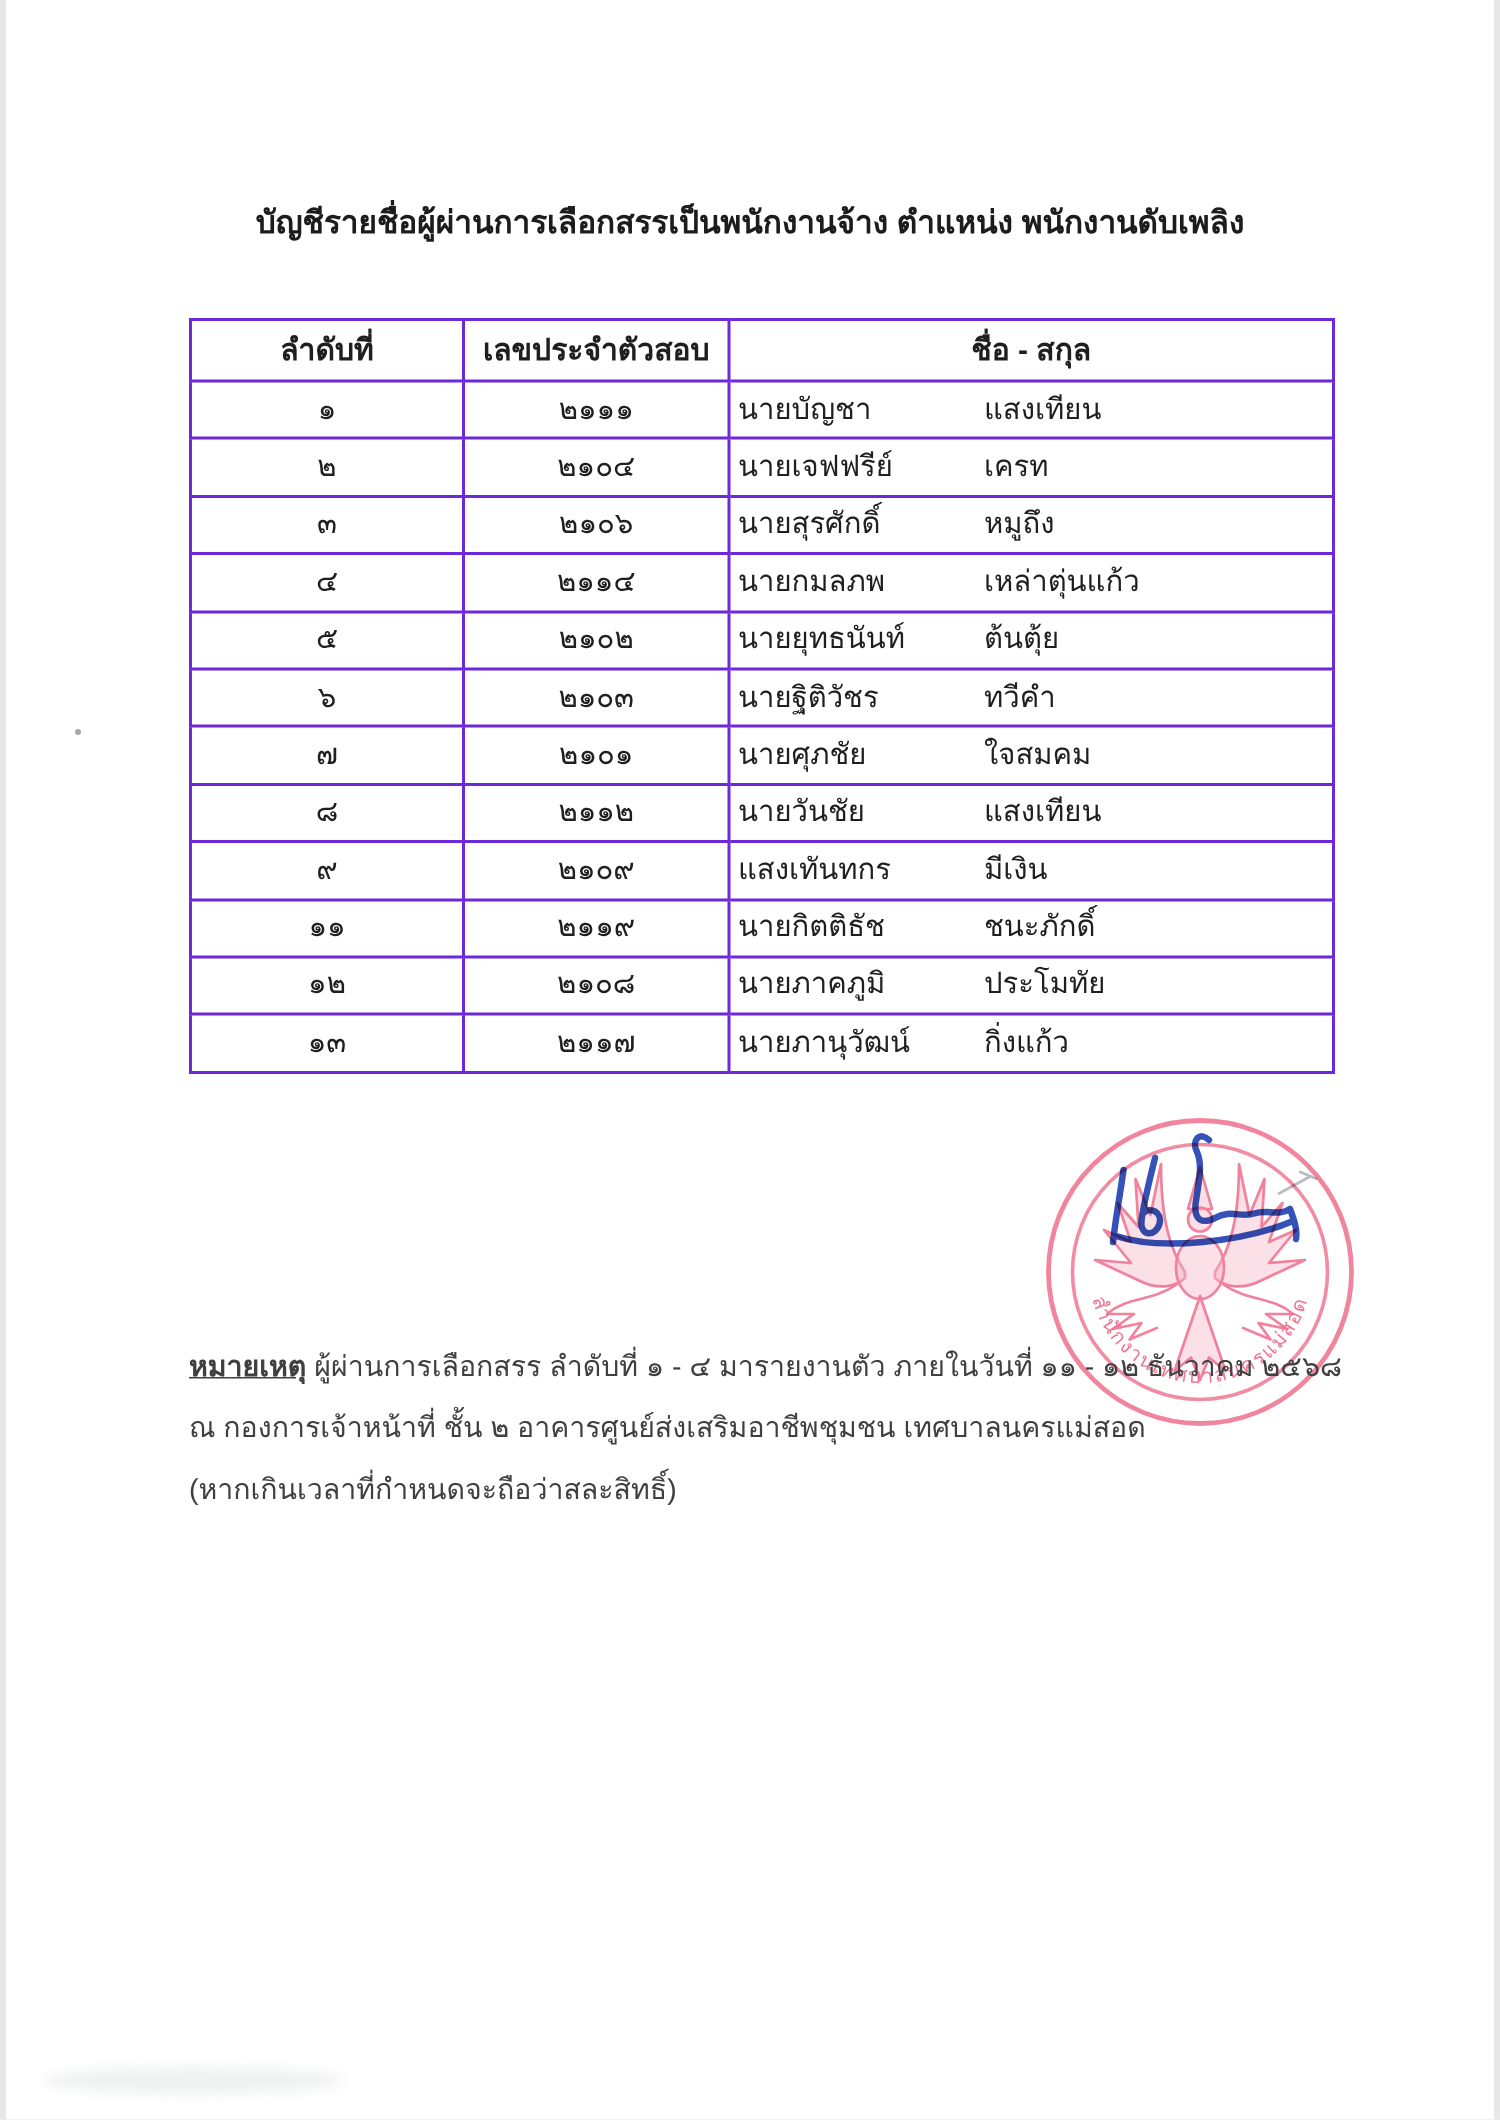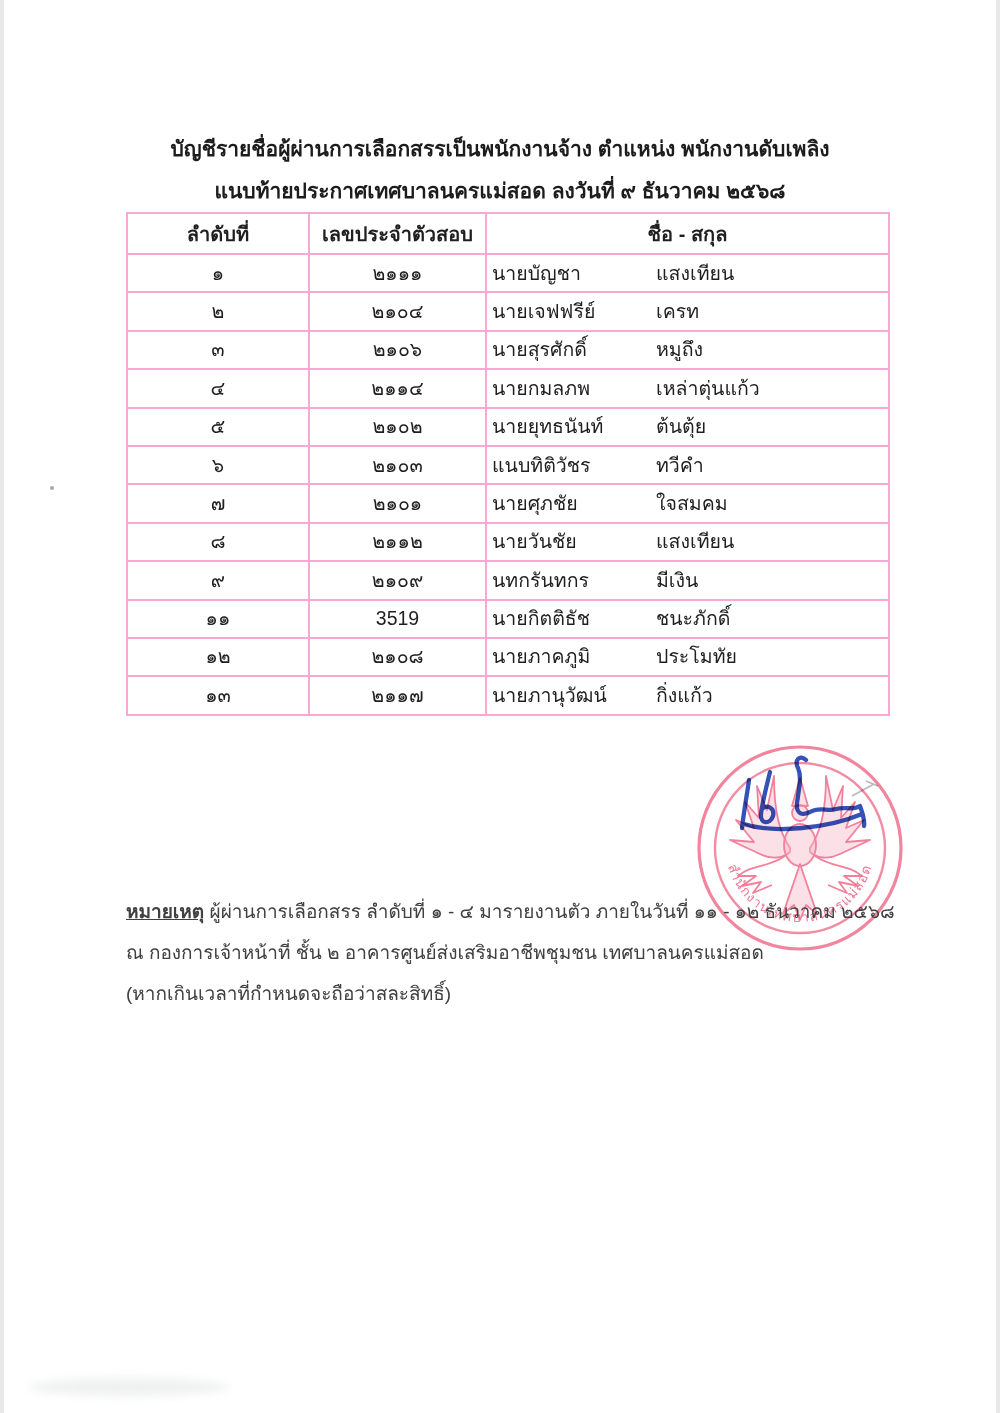--- a/index.html
+++ b/index.html
@@ -14,21 +14,21 @@
     font-size:21px; font-weight:700; color:#1c1c1c; line-height:1.45;
   }
   .title.l1 { top:134px; }
   .title.l2 { top:176px; }
 
   table.results {
     position:absolute; left:122px; top:212px; width:762px;
     border-collapse:collapse; table-layout:fixed;
   }
   table.results th, table.results td {
-    border:2px solid #f9a8d4; vertical-align:middle;
+    border:2px solid #6d28d9; vertical-align:middle;
   }
   table.results th {
     height:41px; font-size:20px; font-weight:700; text-align:center;
     line-height:1.5;
   }
   table.results td { height:38.4px; font-size:19.5px; line-height:1.5; }
   td.c-order, td.c-exam { text-align:center; }
   col.w1 { width:182px; } col.w2 { width:177px; } col.w3 { width:403px; }
   td.c-name { padding-left:5px; }
   .name-wrap { display:flex; align-items:center; }
@@ -57,21 +57,20 @@
     position:absolute; left:25px; top:1378px; width:200px; height:18px;
     background:#c9cccc; border-radius:50%; opacity:0.28; filter:blur(4px);
   }
 </style>
 </head>
 <body>
 
 <div class="page">
 
   <div class="title l1">บัญชีรายชื่อผู้ผ่านการเลือกสรรเป็นพนักงานจ้าง ตำแหน่ง พนักงานดับเพลิง</div>
-  <div class="title l2">แนบท้ายประกาศเทศบาลนครแม่สอด ลงวันที่ ๙ ธันวาคม ๒๕๖๘</div>
 
   <table class="results">
     <colgroup>
         <col class="w1">
         <col class="w2">
         <col class="w3">
       </colgroup>
     <thead>
       <tr>
         <th>ลำดับที่</th>
@@ -128,21 +127,21 @@
               <span class="fname">นายยุทธนันท์</span>
               <span class="lname">ต้นตุ้ย</span>
             </span>
           </td>
         </tr>
         <tr>
           <td class="c-order">๖</td>
           <td class="c-exam">๒๑๐๓</td>
           <td class="c-name">
             <span class="name-wrap">
-              <span class="fname">แนบทิติวัชร</span>
+              <span class="fname">นายฐิติวัชร</span>
               <span class="lname">ทวีคำ</span>
             </span>
           </td>
         </tr>
         <tr>
           <td class="c-order">๗</td>
           <td class="c-exam">๒๑๐๑</td>
           <td class="c-name">
             <span class="name-wrap">
               <span class="fname">นายศุภชัย</span>
@@ -158,28 +157,28 @@
               <span class="fname">นายวันชัย</span>
               <span class="lname">แสงเทียน</span>
             </span>
           </td>
         </tr>
         <tr>
           <td class="c-order">๙</td>
           <td class="c-exam">๒๑๐๙</td>
           <td class="c-name">
             <span class="name-wrap">
-              <span class="fname">นทกรันทกร</span>
+              <span class="fname">แสงเทันทกร</span>
               <span class="lname">มีเงิน</span>
             </span>
           </td>
         </tr>
         <tr>
           <td class="c-order">๑๑</td>
-          <td class="c-exam">3519</td>
+          <td class="c-exam">๒๑๑๙</td>
           <td class="c-name">
             <span class="name-wrap">
               <span class="fname">นายกิตติธัช</span>
               <span class="lname">ชนะภักดิ์</span>
             </span>
           </td>
         </tr>
         <tr>
           <td class="c-order">๑๒</td>
           <td class="c-exam">๒๑๐๘</td>

